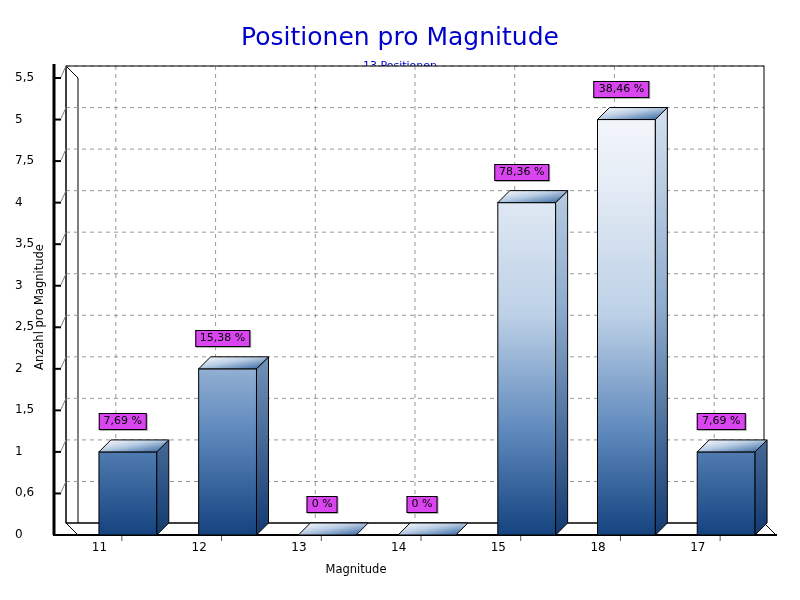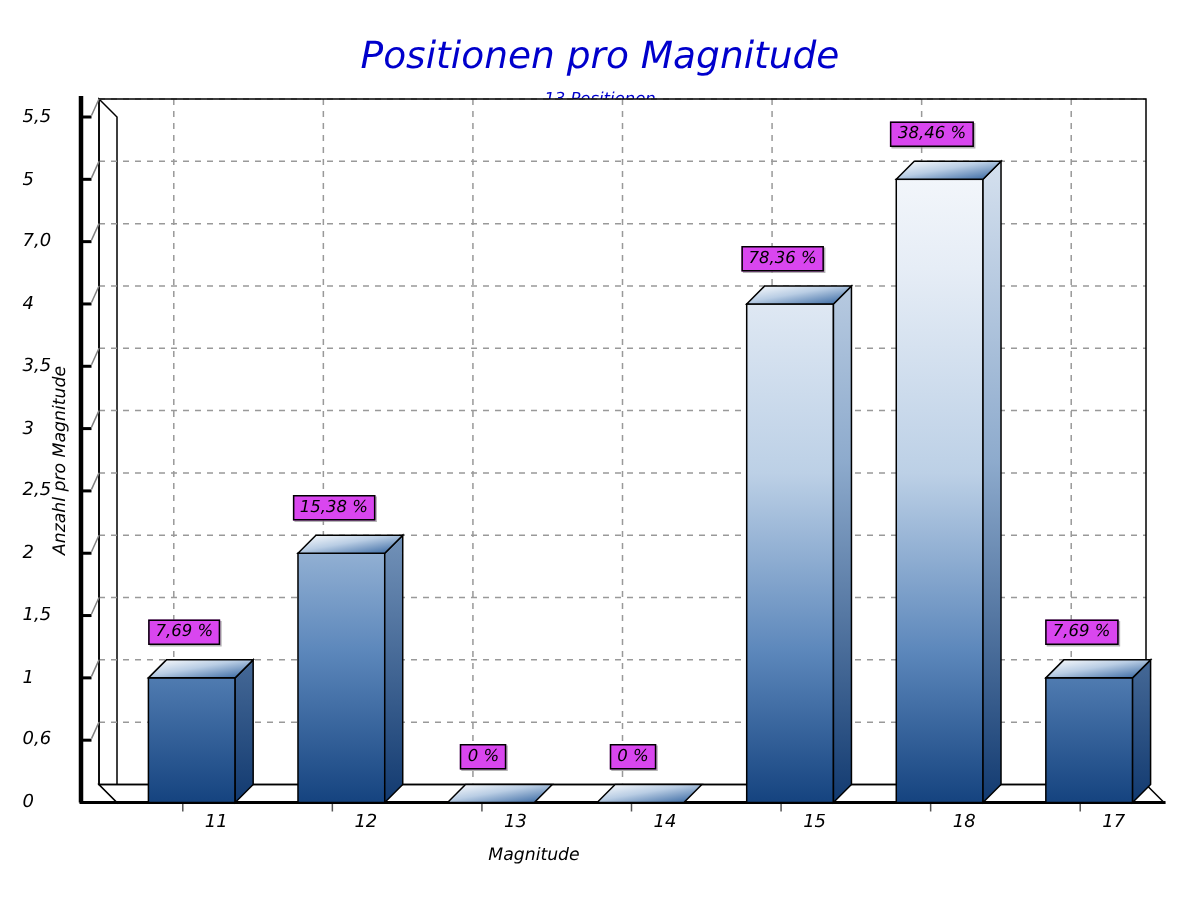--- a/index.html
+++ b/index.html
@@ -13,21 +13,20 @@
     font-family: "DejaVu Sans", "Liberation Sans", sans-serif;
     overflow: hidden;
     position: relative;
   }
 
   #chart-root {
     position: absolute;
     left: 0; top: 0;
     width: 800px;
     height: 600px;
-    font-style: italic;
   }
 
   .chart-title {
     position: absolute;
     left: 0;
     top: 22px;
     width: 800px;
     text-align: center;
     font-size: 25px;
     color: #0000cc;
@@ -87,21 +86,21 @@
   }
   .ytick-wrap {
     position: absolute;
     left: 10px;
     width: 45px;
     height: 0;
   }
   .tick-x {
     position: absolute;
     width: 60px;
-    text-align: right;
+    text-align: left;
     font-size: 12px;
     color: #000;
     top: 540px;
     white-space: nowrap;
   }
 
   .bar-label {
     position: absolute;
     background: #d946ef;
     border: 1px solid #000000;
@@ -268,21 +267,21 @@
       <div class="ytick-wrap" style="top: 277.727px;">
         <div class="tick-y">3</div>
       </div>
       <div class="ytick-wrap" style="top: 236.182px;">
         <div class="tick-y">3,5</div>
       </div>
       <div class="ytick-wrap" style="top: 194.636px;">
         <div class="tick-y">4</div>
       </div>
       <div class="ytick-wrap" style="top: 153.091px;">
-        <div class="tick-y">7,0</div>
+        <div class="tick-y">7,5</div>
       </div>
       <div class="ytick-wrap" style="top: 111.545px;">
         <div class="tick-y">5</div>
       </div>
       <div class="ytick-wrap" style="top: 70px;">
         <div class="tick-y">5,5</div>
       </div>
       <div class="tick-x" style="left: 91.8571px;">11</div>
       <div class="bar-label" style="left: 122.857px; top: 412.909px;">7,69 %</div>
       <div class="tick-x" style="left: 191.571px;">12</div>

